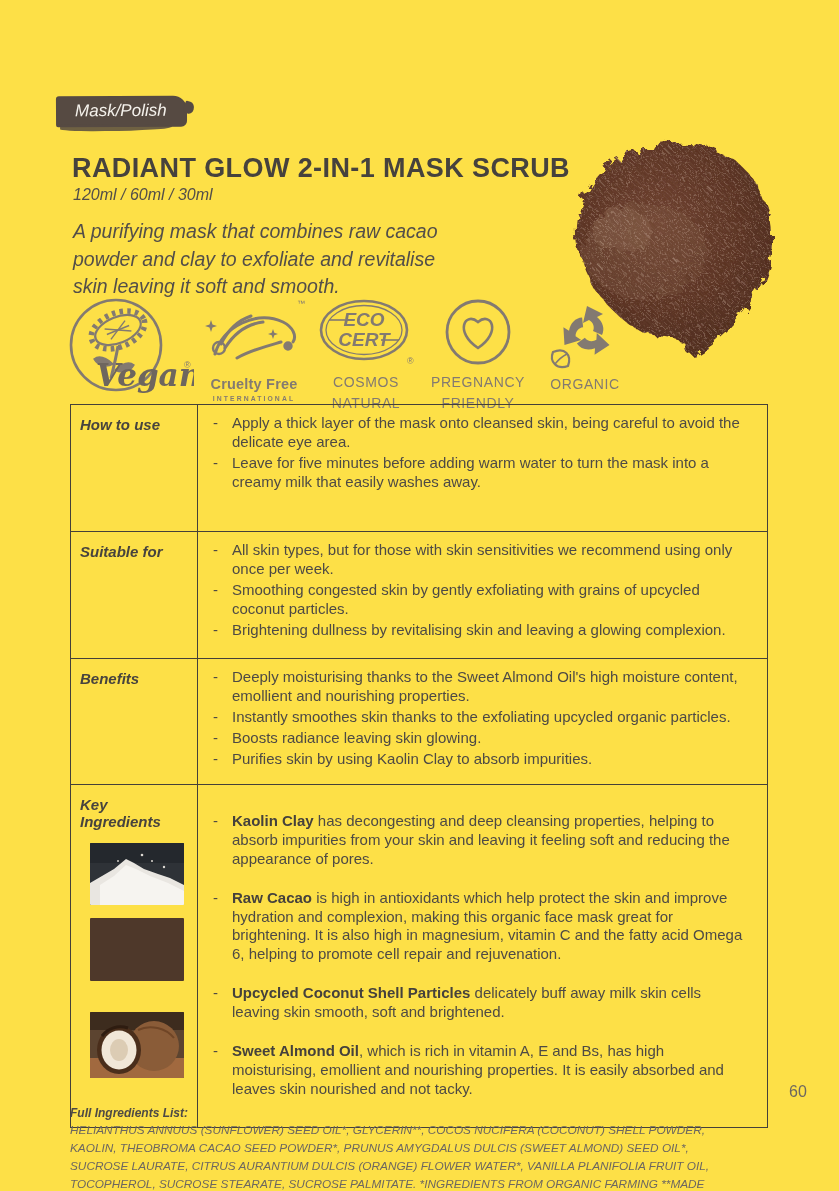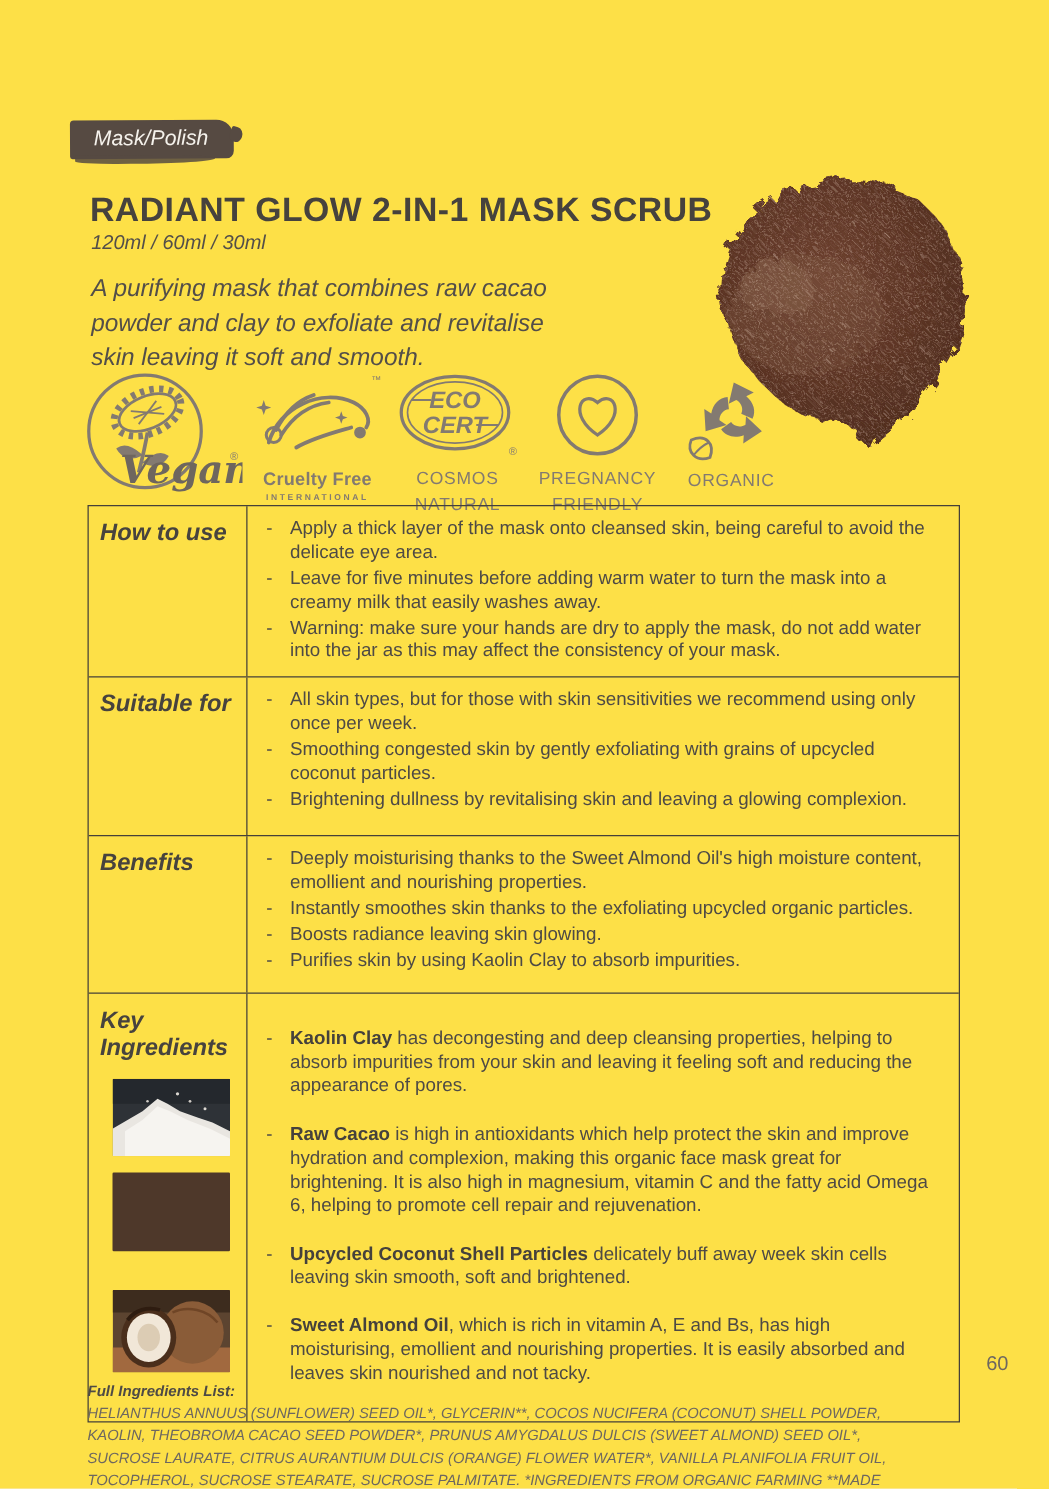--- a/index.html
+++ b/index.html
@@ -62,21 +62,21 @@
   .badge-sub     { font-size:6.8px; letter-spacing:2.1px; font-weight:bold; margin-top:1px; text-align:center; }
 
   
   .info-table {
     position:absolute; left:70px; top:404px; width:698px;
     border:1px solid #454039; background:transparent;
   }
   .t-row { display:grid; grid-template-columns:127px 1fr; }
   .t-row + .t-row { border-top:1px solid #454039; }
   .t-label-cell { border-right:1px solid #454039; padding:11px 6px 10px 9px; }
-  .t-label { font-size:19px; font-weight:bold; font-style:italic; color:#47433e; }
+  .t-label { font-size:15px; font-weight:bold; font-style:italic; color:#47433e; }
   .t-content { padding:9px 16px 8px 12px; font-size:15px; line-height:1.26; color:#4e4a45; }
   .row-howto    { min-height:126px; }
   .row-suitable { min-height:127px; }
   .row-benefits { min-height:126px; }
   .row-keying   { min-height:321px; }
   .bullet { position:relative; padding-left:22px; margin-bottom:2px; }
   .bullet::before { content:"-"; position:absolute; left:3px; top:0; }
 
   .ki-content { padding-top:27px; }
   .ki-item { position:relative; padding-left:22px; margin-bottom:20px; }
@@ -239,21 +239,20 @@
 
   <div class="info-table">
 
     <div class="t-row row-howto">
       <div class="t-label-cell">
         <div class="t-label">How to use</div>
       </div>
       <div class="t-content">
         <div class="bullet">Apply a thick layer of the mask onto cleansed skin, being careful to avoid the delicate eye area.</div>
         <div class="bullet">Leave for five minutes before adding warm water to turn the mask into a creamy milk that easily washes away.</div>
-        <div class="bullet">Warning: make sure your hands are dry to apply the mask, do not add water into the jar as this may affect the consistency of your mask.</div>
       </div>
     </div>
 
     <div class="t-row row-suitable">
       <div class="t-label-cell">
         <div class="t-label">Suitable for</div>
       </div>
       <div class="t-content">
         <div class="bullet">All skin types, but for those with skin sensitivities we recommend using only once per week.</div>
         <div class="bullet">Smoothing congested skin by gently exfoliating with grains of upcycled coconut particles.</div>
@@ -303,21 +302,21 @@
             <ellipse cx="29" cy="38" rx="17.5" ry="19.5" fill="#f1e7d8"></ellipse>
             <ellipse cx="29" cy="38" rx="9" ry="11" fill="#dcccb4"></ellipse>
             <path d="M12,24 C18,16 28,13 38,16" stroke="#2e1c10" fill="none" stroke-width="3"></path>
           </svg>
         </div>
       </div>
 
       <div class="t-content ki-content">
         <div class="ki-item"><span class="ki-name">Kaolin Clay</span><span> has decongesting and deep cleansing properties, helping to absorb impurities from your skin and leaving it feeling soft and reducing the appearance of pores.</span></div>
         <div class="ki-item"><span class="ki-name">Raw Cacao</span><span> is high in antioxidants which help protect the skin and improve hydration and complexion, making this organic face mask great for brightening. It is also high in magnesium, vitamin C and the fatty acid Omega 6, helping to promote cell repair and rejuvenation.</span></div>
-        <div class="ki-item"><span class="ki-name">Upcycled Coconut Shell Particles</span><span> delicately buff away week skin cells leaving skin smooth, soft and brightened.</span></div>
+        <div class="ki-item"><span class="ki-name">Upcycled Coconut Shell Particles</span><span> delicately buff away milk skin cells leaving skin smooth, soft and brightened.</span></div>
         <div class="ki-item"><span class="ki-name">Sweet Almond Oil</span><span>, which is rich in vitamin A, E and Bs, has high moisturising, emollient and nourishing properties. It is easily absorbed and leaves skin nourished and not tacky.</span></div>
       </div>
     </div>
 
   </div>
 
   <div class="full-ing">
     <div class="fi-label">Full Ingredients List:</div>
     <div class="fi-text">HELIANTHUS ANNUUS (SUNFLOWER) SEED OIL*, GLYCERIN**, COCOS NUCIFERA (COCONUT) SHELL POWDER, KAOLIN, THEOBROMA CACAO SEED POWDER*, PRUNUS AMYGDALUS DULCIS (SWEET ALMOND) SEED OIL*, SUCROSE LAURATE, CITRUS AURANTIUM DULCIS (ORANGE) FLOWER WATER*, VANILLA PLANIFOLIA FRUIT OIL, TOCOPHEROL, SUCROSE STEARATE, SUCROSE PALMITATE. *INGREDIENTS FROM ORGANIC FARMING **MADE USING ORGANIC INGREDIENTS</div>
   </div>

